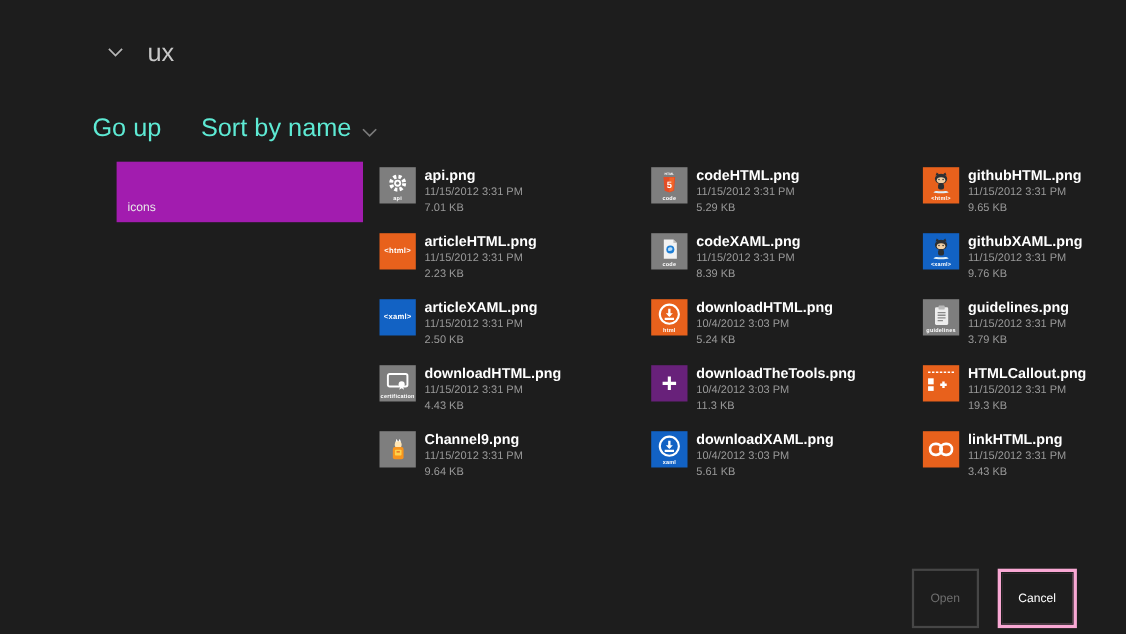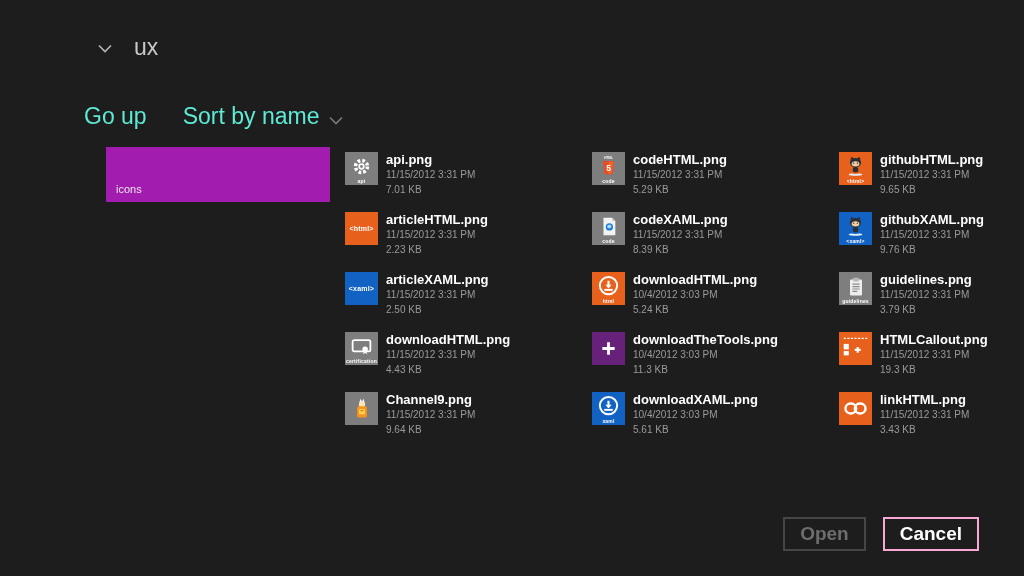--- a/index.html
+++ b/index.html
@@ -34,24 +34,24 @@
   .tile-label { position:absolute; bottom:1px; left:0; right:0; text-align:center;
                 font-size:5px; font-weight:bold; color:#ffffff; letter-spacing:0.2px;
                 white-space:nowrap; overflow:hidden; }
   .tag-center { font-size:7px; font-weight:bold; color:#ffffff; letter-spacing:0.2px; }
   .meta { margin-left:8px; padding-top:0px; }
   .fname { font-size:13px; font-weight:700; color:#ffffff; line-height:15px; }
   .fdate, .fsize { font-size:10px; color:#9a9a9a; line-height:15px; }
 
   
   .footer-buttons { position:absolute; top:517px; right:45px; display:flex; gap:17px; }
-  .btn { font-family:"Liberation Sans", sans-serif; font-size:19px; font-weight:bold;
-         padding:4px 15px; background:transparent; cursor:pointer; }
+  .btn { font-family:"Liberation Sans", sans-serif; font-size:11px; font-weight:normal;
+         padding:17px 15px; background:transparent; cursor:pointer; }
   .btn-open { border:2px solid #464646; color:#6e6e6e; }
-  .btn-cancel { border:2px solid #f9a8d4; color:#ffffff; outline:1px solid #1d1d1d; outline-offset:-4px; }
+  .btn-cancel { border:4px solid #f9a8d4; color:#ffffff; outline:1px solid #1d1d1d; outline-offset:-4px; }
 </style>
 </head>
 <body>
 
 <div class="title-row">
   <span class="title-chevron">
     <svg width="14" height="9" viewBox="0 0 14 9">
         <path d="M1 1.5l6 6 6-6" stroke="#b5b5b5" stroke-width="1.6" fill="none"></path>
       </svg>
   </span>

